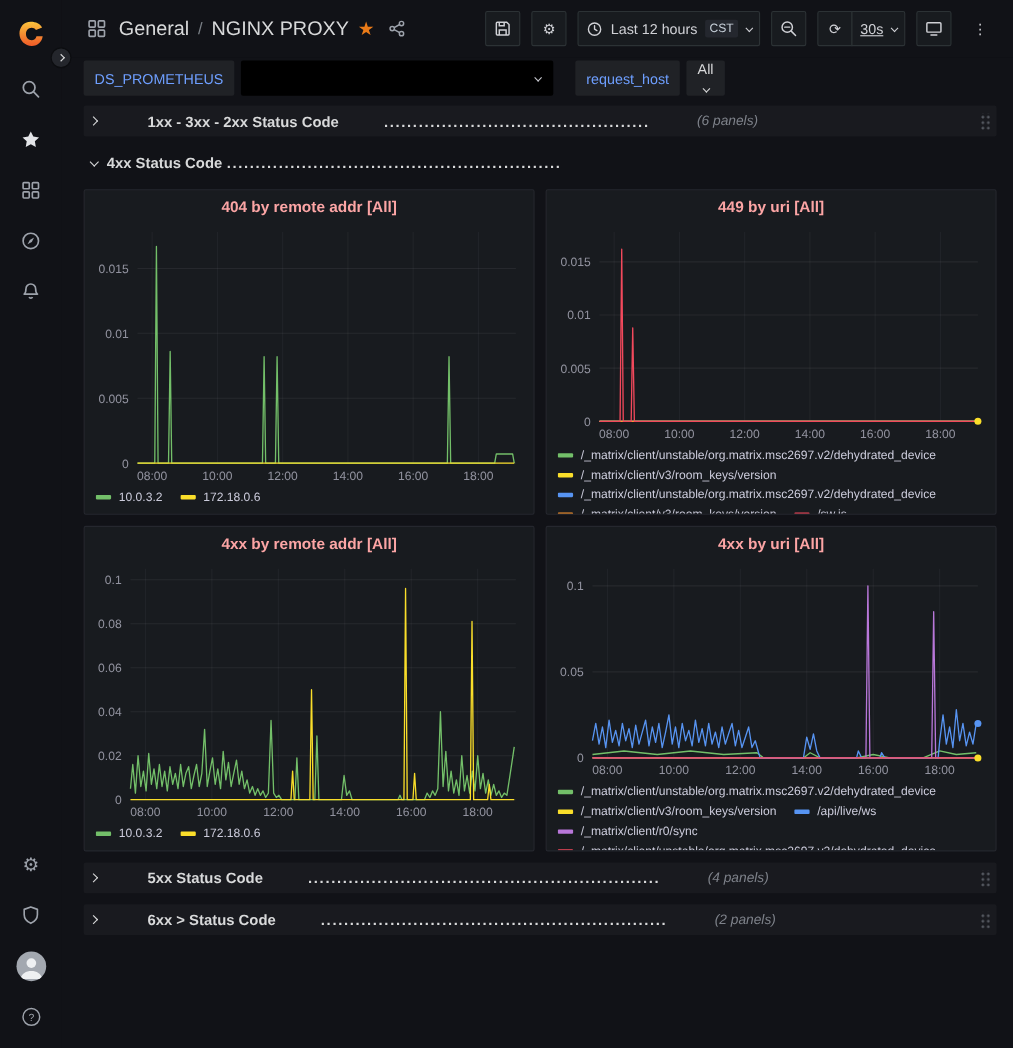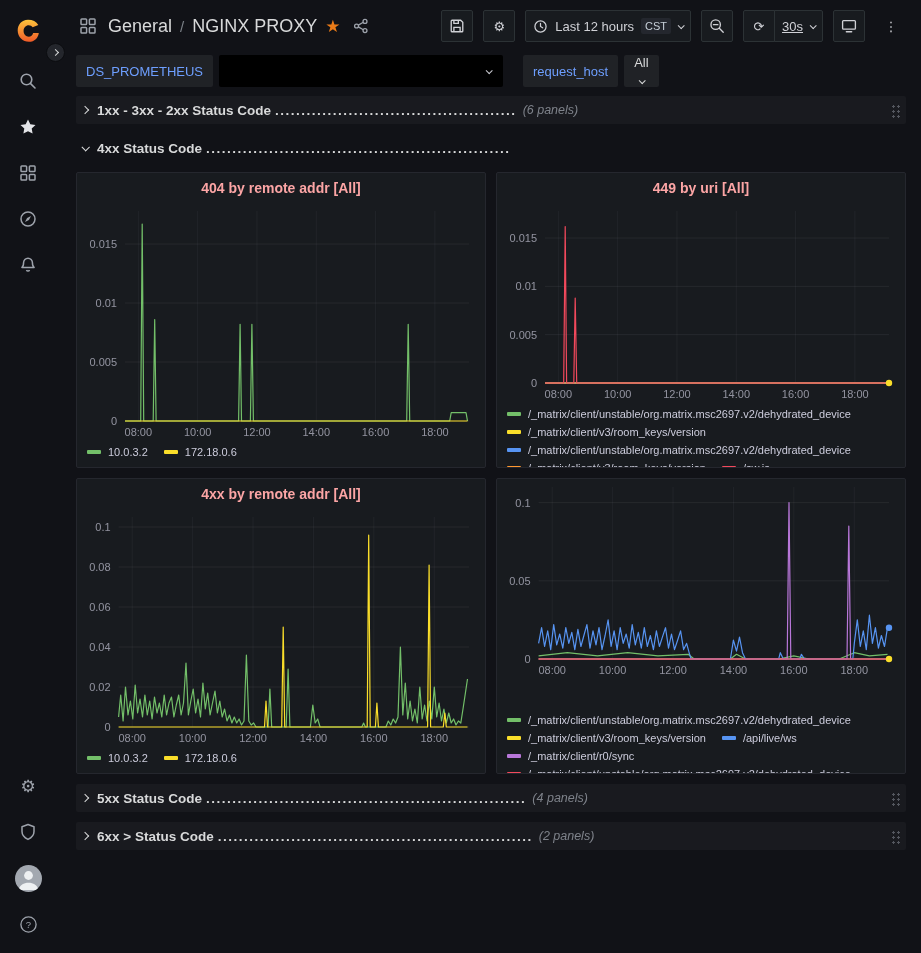--- a/index.html
+++ b/index.html
@@ -81,21 +81,21 @@
     display: flex; align-items: center; justify-content: flex-end; padding-right: 12px;
     color: #c9cad1; cursor: pointer;
   }
 
   
   .content { position: absolute; left: 56px; top: 90px; right: 0; bottom: 0; padding: 6px 15px 0 20px; }
   .dash-row {
     height: 28px; display: flex; align-items: center; margin-bottom: 10px;
     padding: 0 6px; cursor: pointer; border-radius: 2px; overflow: hidden;
   }
-  .dash-row.collapsed { background: rgba(255,255,255,0.035); }
+  .dash-row.collapsed { background: rgba(255,255,255,0.035); gap: 37px; }
   .dash-row .rchev { color: #d8d9da; margin-right: 9px; flex: none; }
   .row-title { font-size: 13.5px; font-weight: bold; color: #d8d9da; white-space: nowrap; }
   .row-leader { font-size: 13.5px; font-weight: bold; color: #d8d9da; letter-spacing: 1.5px;
                 margin: 0 6px 0 4px; white-space: nowrap; overflow: hidden; }
   .row-count { font-size: 12.5px; font-style: italic; color: #7e828a; white-space: nowrap; }
   .row-spacer { flex: 1; }
   .grip {
     width: 9px; height: 15px; flex: none; opacity: .9; cursor: grab;
     background-image: radial-gradient(circle, #5a5e66 1.2px, transparent 1.4px);
     background-size: 5px 5px; background-position: 0 1px;
@@ -428,20 +428,21 @@
             <span class="legend-swatch" style="background: rgb(115, 191, 105);"></span>
             <span>10.0.3.2</span>
           </div>
           <div class="legend-item">
             <span class="legend-swatch" style="background: rgb(250, 222, 42);"></span>
             <span>172.18.0.6</span>
           </div>
         </div>
     </section>
     <section class="panel">
+      <header class="panel-header">4xx by uri [All]</header>
       <div class="chart-box">
           <svg width="400" height="200">
             <line x1="51.19310344827587" y1="8" x2="51.19310344827587" y2="180" stroke="rgba(204,204,220,0.055)"></line>
             <text x="51.19310344827587" y="195" text-anchor="middle" fill="rgba(204,204,220,0.68)" font-size="11">08:00</text>
             <line x1="111.60689655172416" y1="8" x2="111.60689655172416" y2="180" stroke="rgba(204,204,220,0.055)"></line>
             <text x="111.60689655172416" y="195" text-anchor="middle" fill="rgba(204,204,220,0.68)" font-size="11">10:00</text>
             <line x1="172.02068965517242" y1="8" x2="172.02068965517242" y2="180" stroke="rgba(204,204,220,0.055)"></line>
             <text x="172.02068965517242" y="195" text-anchor="middle" fill="rgba(204,204,220,0.68)" font-size="11">12:00</text>
             <line x1="232.4344827586207" y1="8" x2="232.4344827586207" y2="180" stroke="rgba(204,204,220,0.055)"></line>
             <text x="232.4344827586207" y="195" text-anchor="middle" fill="rgba(204,204,220,0.68)" font-size="11">14:00</text>

